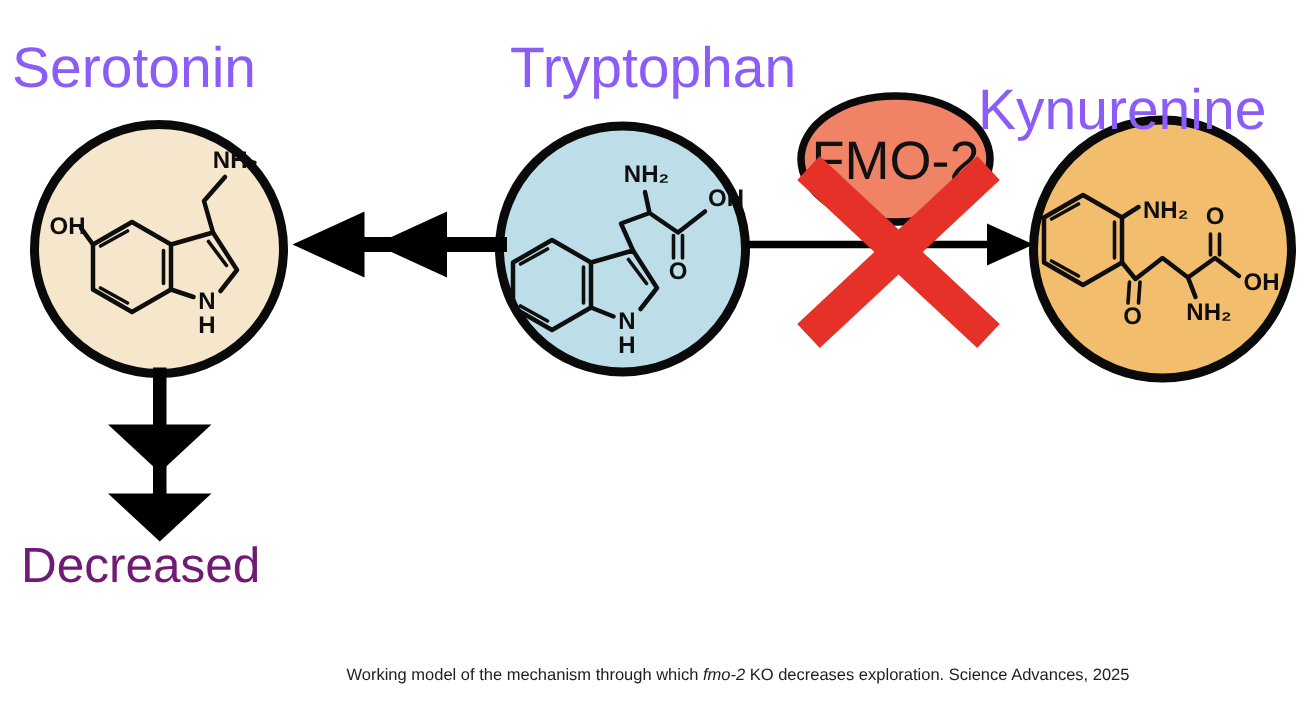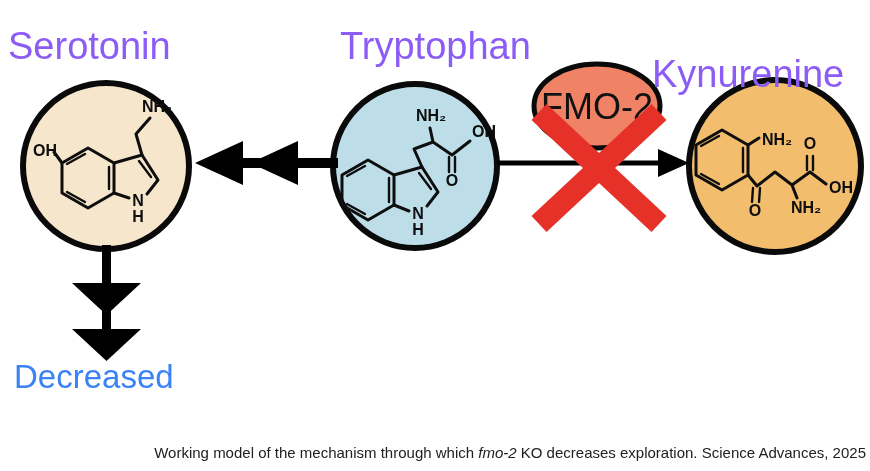--- a/index.html
+++ b/index.html
@@ -9,25 +9,25 @@
   }
   .node-title{
     position:absolute;font-size:38px;line-height:1;color:#8b5cf6;
     letter-spacing:0px;white-space:nowrap;
   }
   #serotonin-title{left:8px;top:27px;}
   #tryptophan-title{left:312px;top:27px;margin-left:28px;}
   #kynurenine-title{left:652px;top:27px;margin-top:28px;}
   #outcome{
     position:absolute;left:14px;top:358px;font-size:33px;line-height:38px;
-    color:#3b82f6;white-space:nowrap;
+    color:#701a75;white-space:nowrap;
   }
   #caption{
-    position:absolute;left:118px;right:4px;top:444px;text-align:right;
-    font-size:15px;color:#202124;white-space:nowrap;
+    position:absolute;left:118px;right:4px;top:444px;text-align:center;
+    font-size:11px;color:#202124;white-space:nowrap;
   }
   #caption i{font-style:italic;}
   svg{position:absolute;left:0;top:0;}
   .bond{stroke:#0e0e0e;stroke-width:3;fill:none;stroke-linecap:round;stroke-linejoin:round;}
   .bond2{stroke:#0e0e0e;stroke-width:2.4;fill:none;stroke-linecap:round;}
   .atom{font-family:"Liberation Sans",sans-serif;font-weight:bold;font-size:16px;fill:#0e0e0e;text-anchor:middle;}
   .atom-start{text-anchor:start;}
   .ring-circle{stroke:#0a0a0a;stroke-width:6;}
   .enzyme-ellipse{stroke:#0a0a0a;stroke-width:5;}
   .enzyme-text{font-family:"Liberation Sans",sans-serif;font-size:36px;fill:#111;text-anchor:middle;}

